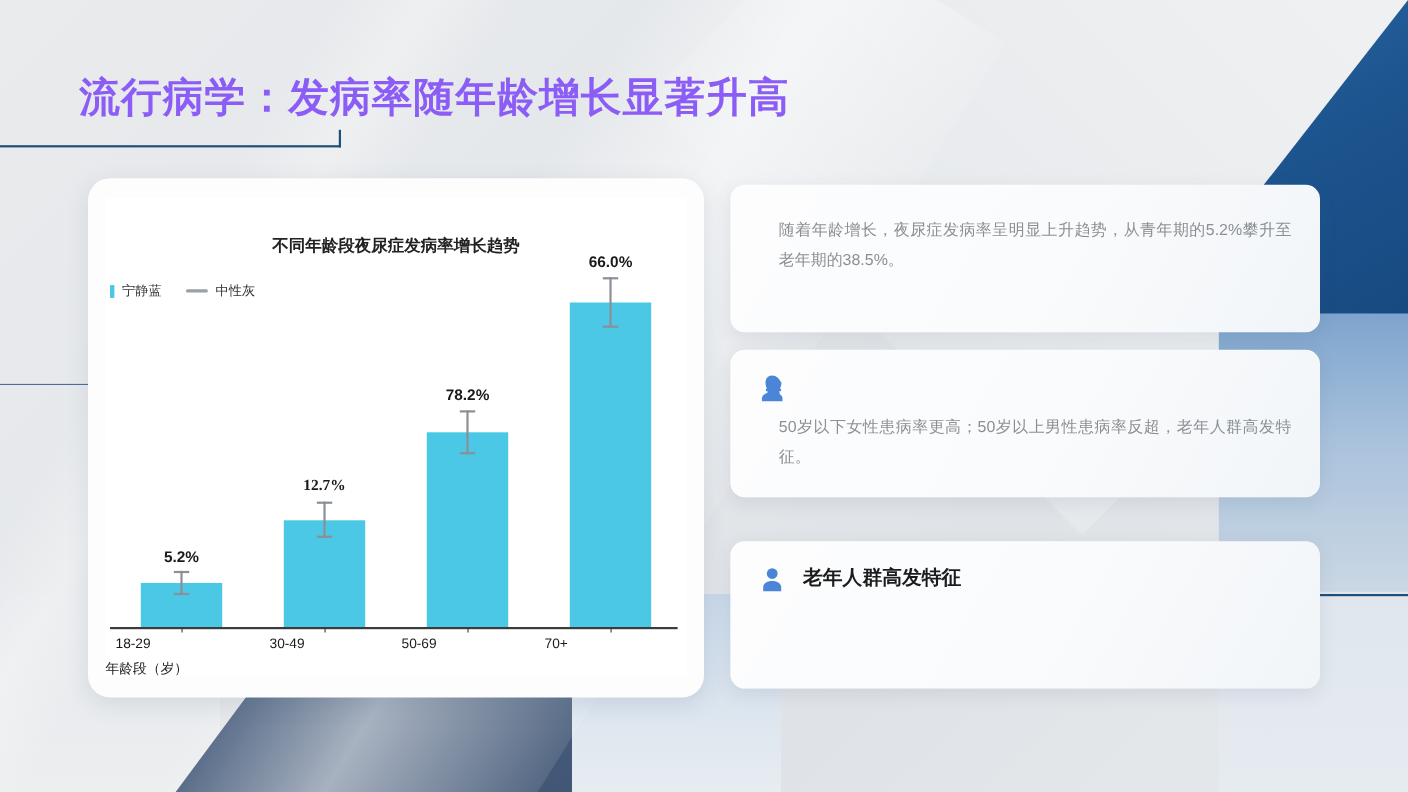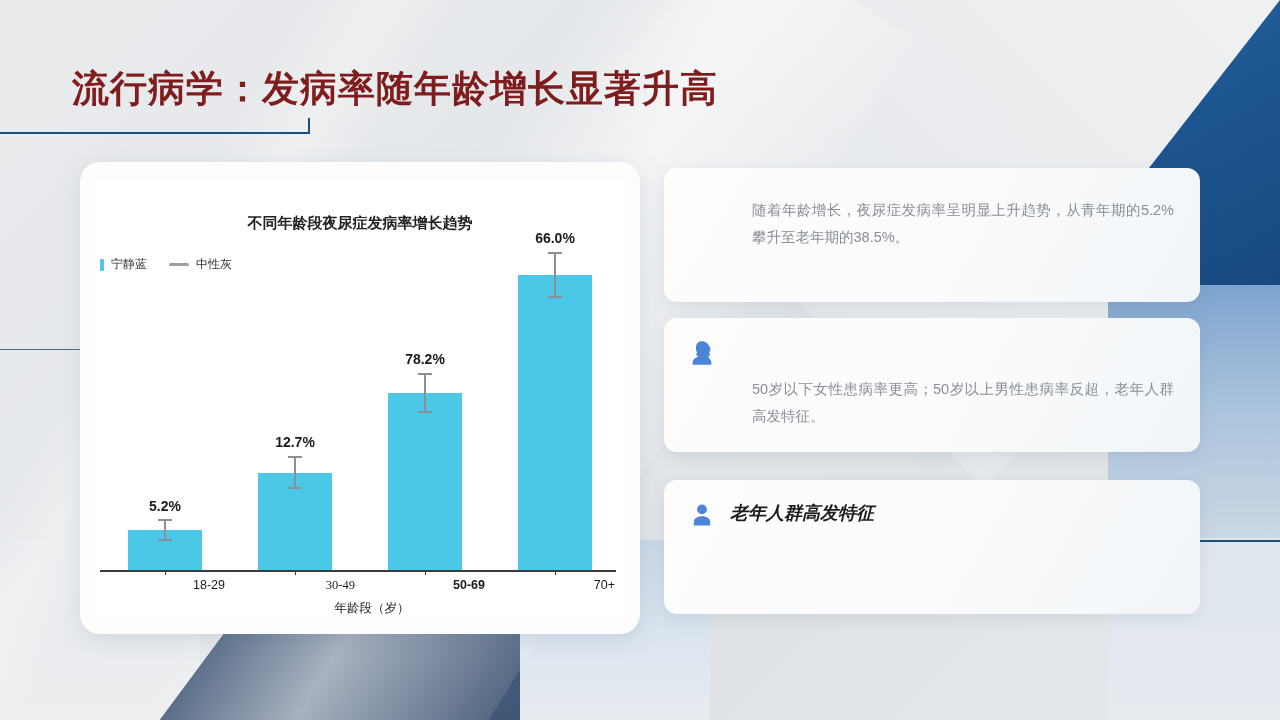--- a/index.html
+++ b/index.html
@@ -78,21 +78,21 @@
   
   .rule { position:absolute; height:2px; background:#1f4e79; }
   .rule-top    { left:0; top:132px; width:310px; }
   .rule-top-cap{ position:absolute; left:308px; top:118px; width:2px; height:16px; background:#1f4e79; }
   .rule-mid    { left:0; top:349px; width:175px; background:#4b6f94; height:1px; }
   .rule-right  { right:0; top:540px; width:170px; height:2px; background:#1f4e79; }
 
   
   #title {
     position:absolute; left:72px; top:64px;
-    font-size:37px; font-weight:bold; color:#7f1d1d;
+    font-size:37px; font-weight:bold; color:#8b5cf6;
     letter-spacing:1px; white-space:nowrap;
   }
 
   
   #chart-card {
     position:absolute; left:80px; top:162px;
     width:560px; height:472px;
     background:#fdfdfd; border-radius:20px;
     box-shadow:0 6px 20px rgba(70,90,120,.13);
     padding-left:24px;
@@ -126,44 +126,44 @@
   }
   .bar-label {
     position:absolute; width:120px; text-align:center;
     font-size:14px; color:#1a1a1a; font-weight:bold;
   }
   .err { position:absolute; width:14px; }
   .err-line { position:absolute; left:6px; top:0; width:2px; height:100%; background:#8a9096; }
   .err-cap  { position:absolute; left:0; width:14px; height:2px; background:#8a9096; }
   .tick { position:absolute; top:390px; width:1px; height:5px; background:#3b3b3b; }
   .xlab {
-    position:absolute; top:398px; width:120px; text-align:right;
+    position:absolute; top:398px; width:120px; text-align:left;
     font-size:12.5px; color:#1a1a1a;
   }
   #xaxis-title {
-    position:absolute; top:420px; left:12px; width:100%;
-    text-align:center; font-size:12.5px; color:#1a1a1a;
+    position:absolute; top:420px; left:0; width:100%;
+    font-size:12.5px; color:#1a1a1a;
   }
 
   
   .info-card {
     position:absolute; left:664px; width:536px; height:134px;
     background:linear-gradient(120deg,#fdfdfe 0%,#f9fbfc 55%,#f2f5f8 100%);
     border-radius:13px;
     box-shadow:0 5px 16px rgba(70,90,120,.11);
     padding:20px 26px 0 24px;
   }
   #card-1 { top:168px; }
   #card-2 { top:318px; }
-  #card-3 { top:480px;font-style:italic; }
+  #card-3 { top:492px; }
   .card-head { display:flex; align-items:flex-start; gap:14px; }
   .card-icon { width:28px; height:28px; flex:0 0 28px; margin-top:1px; }
   .card-title { font-size:18px; font-weight:bold; color:#1c1c1c; line-height:26px; }
   .card-body {
-    margin-top:9px; margin-left:64px;
+    margin-top:9px; margin-left:20px;
     font-size:14.5px; line-height:27px; color:#8b8f94;
     text-align:justify;
   }
 </style>
 </head>
 <body>
 
 <div id="bg">
   <div class="bg-base"></div>
   <div class="band-grey-tr"></div>
@@ -211,32 +211,32 @@
         </div>
         <div class="bar-label" style="left: 9px; top: 318px;">5.2%</div>
         <div class="tick" style="left: 69px;"></div>
         <div class="xlab" style="left: 9px;">18-29</div>
         <div class="bar" style="left: 162px; height: 97.4651px; background: rgb(74, 200, 230);"></div>
         <div class="err" style="left: 192px; top: 275.651px; height: 33.7674px;">
           <div class="err-line" style="background: rgb(138, 144, 150);"></div>
           <div class="err-cap" style="top: 0px; background: rgb(138, 144, 150);"></div>
           <div class="err-cap" style="bottom: 0px; background: rgb(138, 144, 150);"></div>
         </div>
-        <div class="bar-label" style="left: 139px; top: 253.651px;">12.7%</div>
+        <div class="bar-label" style="left: 139px; top: 253.651px; font-family: Liberation Serif, serif;">12.7%</div>
         <div class="tick" style="left: 199px;"></div>
-        <div class="xlab" style="left: 139px; font-family: Liberation Serif, serif;">30-49</div>
+        <div class="xlab" style="left: 149px;">30-49</div>
         <div class="bar" style="left: 292px; height: 177.279px; background: rgb(74, 200, 230);"></div>
         <div class="err" style="left: 322px; top: 192.767px; height: 39.907px;">
           <div class="err-line" style="background: rgb(138, 144, 150);"></div>
           <div class="err-cap" style="top: 0px; background: rgb(138, 144, 150);"></div>
           <div class="err-cap" style="bottom: 0px; background: rgb(138, 144, 150);"></div>
         </div>
         <div class="bar-label" style="left: 269px; top: 170.767px;">78.2%</div>
         <div class="tick" style="left: 329px;"></div>
-        <div class="xlab" style="left: 269px; font-weight: bold;">50-69</div>
+        <div class="xlab" style="left: 269px;">50-69</div>
         <div class="bar" style="left: 422px; height: 295.465px; background: rgb(74, 200, 230);"></div>
         <div class="err" style="left: 452px; top: 71.5116px; height: 46.0465px;">
           <div class="err-line" style="background: rgb(138, 144, 150);"></div>
           <div class="err-cap" style="top: 0px; background: rgb(138, 144, 150);"></div>
           <div class="err-cap" style="bottom: 0px; background: rgb(138, 144, 150);"></div>
         </div>
         <div class="bar-label" style="left: 399px; top: 49.5116px;">66.0%</div>
         <div class="tick" style="left: 459px;"></div>
         <div class="xlab" style="left: 399px;">70+</div>
       </div>

